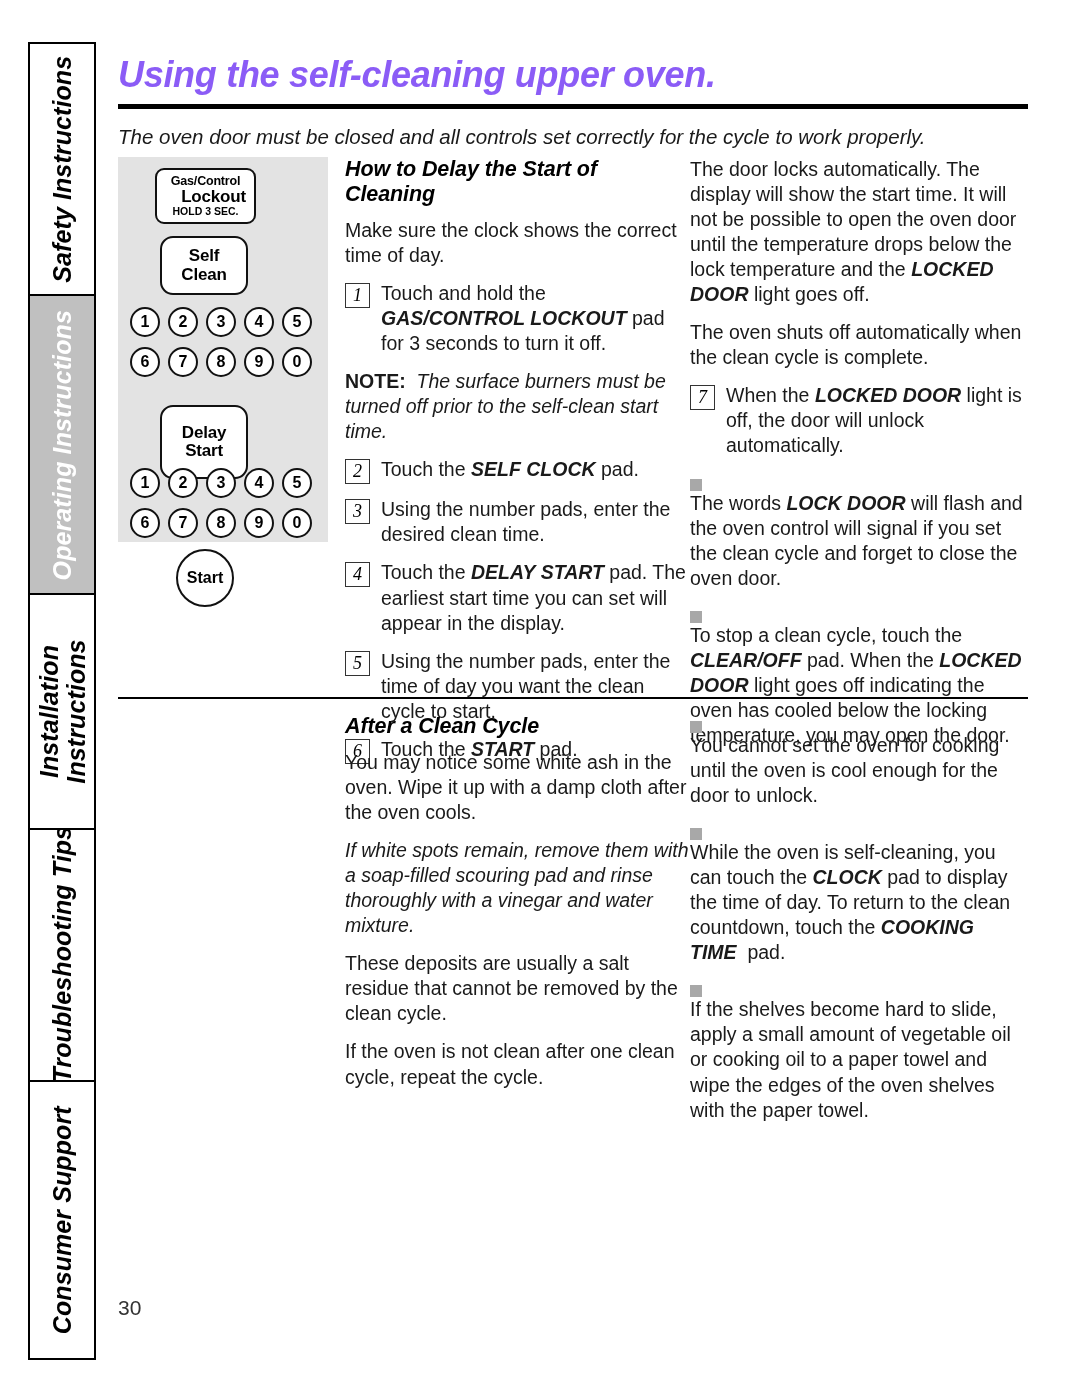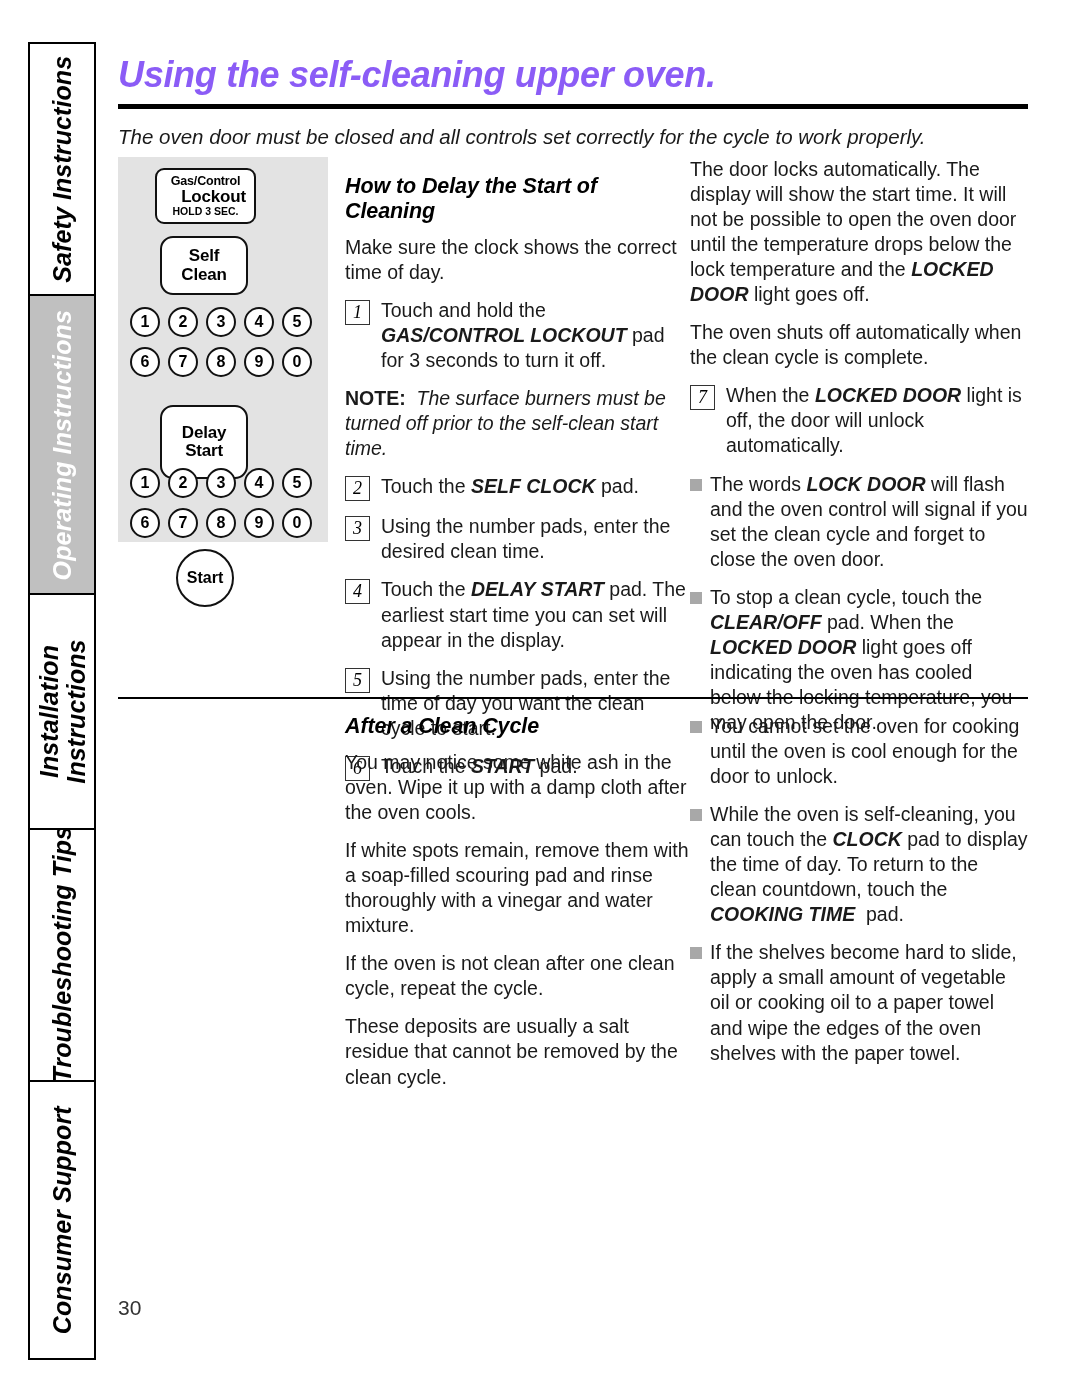--- a/index.html
+++ b/index.html
@@ -79,21 +79,21 @@
   }
 
   
   #section-delay {
     position: absolute;
     left: 0; top: 115px;
     width: 910px;
   }
   .cols { display: flex; align-items: flex-start; }
   .col-panel { width: 227px; flex: none; }
-  .col-mid  { width: 345px; flex: none; margin-left: 0px; margin-top: 17px; }
+  .col-mid  { width: 345px; flex: none; margin-left: 0px; }
   .col-right{ width: 338px; flex: none; }
 
   
   #control-panel {
     width: 210px; height: 385px;
     background: #e3e3e3;
     position: relative;
   }
   .pad-rounded {
     position: absolute;
@@ -143,21 +143,21 @@
   
   h2.sub-head {
     font-style: italic; font-weight: bold;
     font-size: 21.5px; margin: 0 0 11px 0;
     color: #000; letter-spacing: -0.1px;
   }
   p.body {
     font-size: 19.5px; line-height: 1.285;
     margin: 0 0 13px 0; color: #1a1a1a;
   }
-  p.body.ital { }
+  p.body.ital { font-style: italic; }
   b, strong { font-weight: bold; }
   .bi { font-weight: bold; font-style: italic; }
 
   .step {
     display: flex; align-items: flex-start;
     margin: 0 0 13px 0;
   }
   .step-num {
     flex: none;
     width: 25px; height: 25px;
@@ -165,21 +165,21 @@
     font-style: italic; font-weight: normal;
     font-size: 18px;
     display: flex; align-items: center; justify-content: center;
     margin-right: 11px; margin-top: 2px;
     color: #000;
     font-family: "Liberation Serif", serif;
   }
   .step-text { font-size: 19.5px; line-height: 1.285; color: #1a1a1a; }
   .step-note { margin-left: 36px; margin-bottom: 13px; }
 
-  .bullet { display: flex; align-items: flex-start; margin: 0 0 13px 0; }
+  .bullet { display: flex; align-items: flex-start; margin: 0 0 13px 0; flex-direction: column; }
   .bullet-mark {
     flex: none; width: 12px; height: 12px;
     background: #a8a8a8; margin-right: 8px; margin-top: 7px;
   }
   .bullet-text { font-size: 19.5px; line-height: 1.285; color: #1a1a1a; }
 
   
   #mid-rule {
     position: absolute;
     left: 0; top: 655px;
@@ -338,22 +338,22 @@
 
   <div id="mid-rule"></div>
 
   <div id="section-after">
     <div class="cols">
       <div class="after-left">
         <h2 class="sub-head">After a Clean Cycle</h2>
         <div id="after-left-paras">
             <p class="body">You may notice some white ash in the oven. Wipe it up with a damp cloth after the oven cools.</p>
             <p class="body ital">If white spots remain, remove them with a soap-filled scouring pad and rinse thoroughly with a vinegar and water mixture.</p>
+            <p class="body">These deposits are usually a salt residue that cannot be removed by the clean cycle.</p>
             <p class="body">If the oven is not clean after one clean cycle, repeat the cycle.</p>
-            <p class="body">These deposits are usually a salt residue that cannot be removed by the clean cycle.</p>
           </div>
       </div>
       <div class="after-right">
         <div id="after-right-bullets">
             <div class="bullet">
               <div class="bullet-mark"></div>
               <div class="bullet-text">You cannot set the oven for cooking until the oven is cool enough for the door to unlock.</div>
             </div>
             <div class="bullet">
               <div class="bullet-mark"></div>

